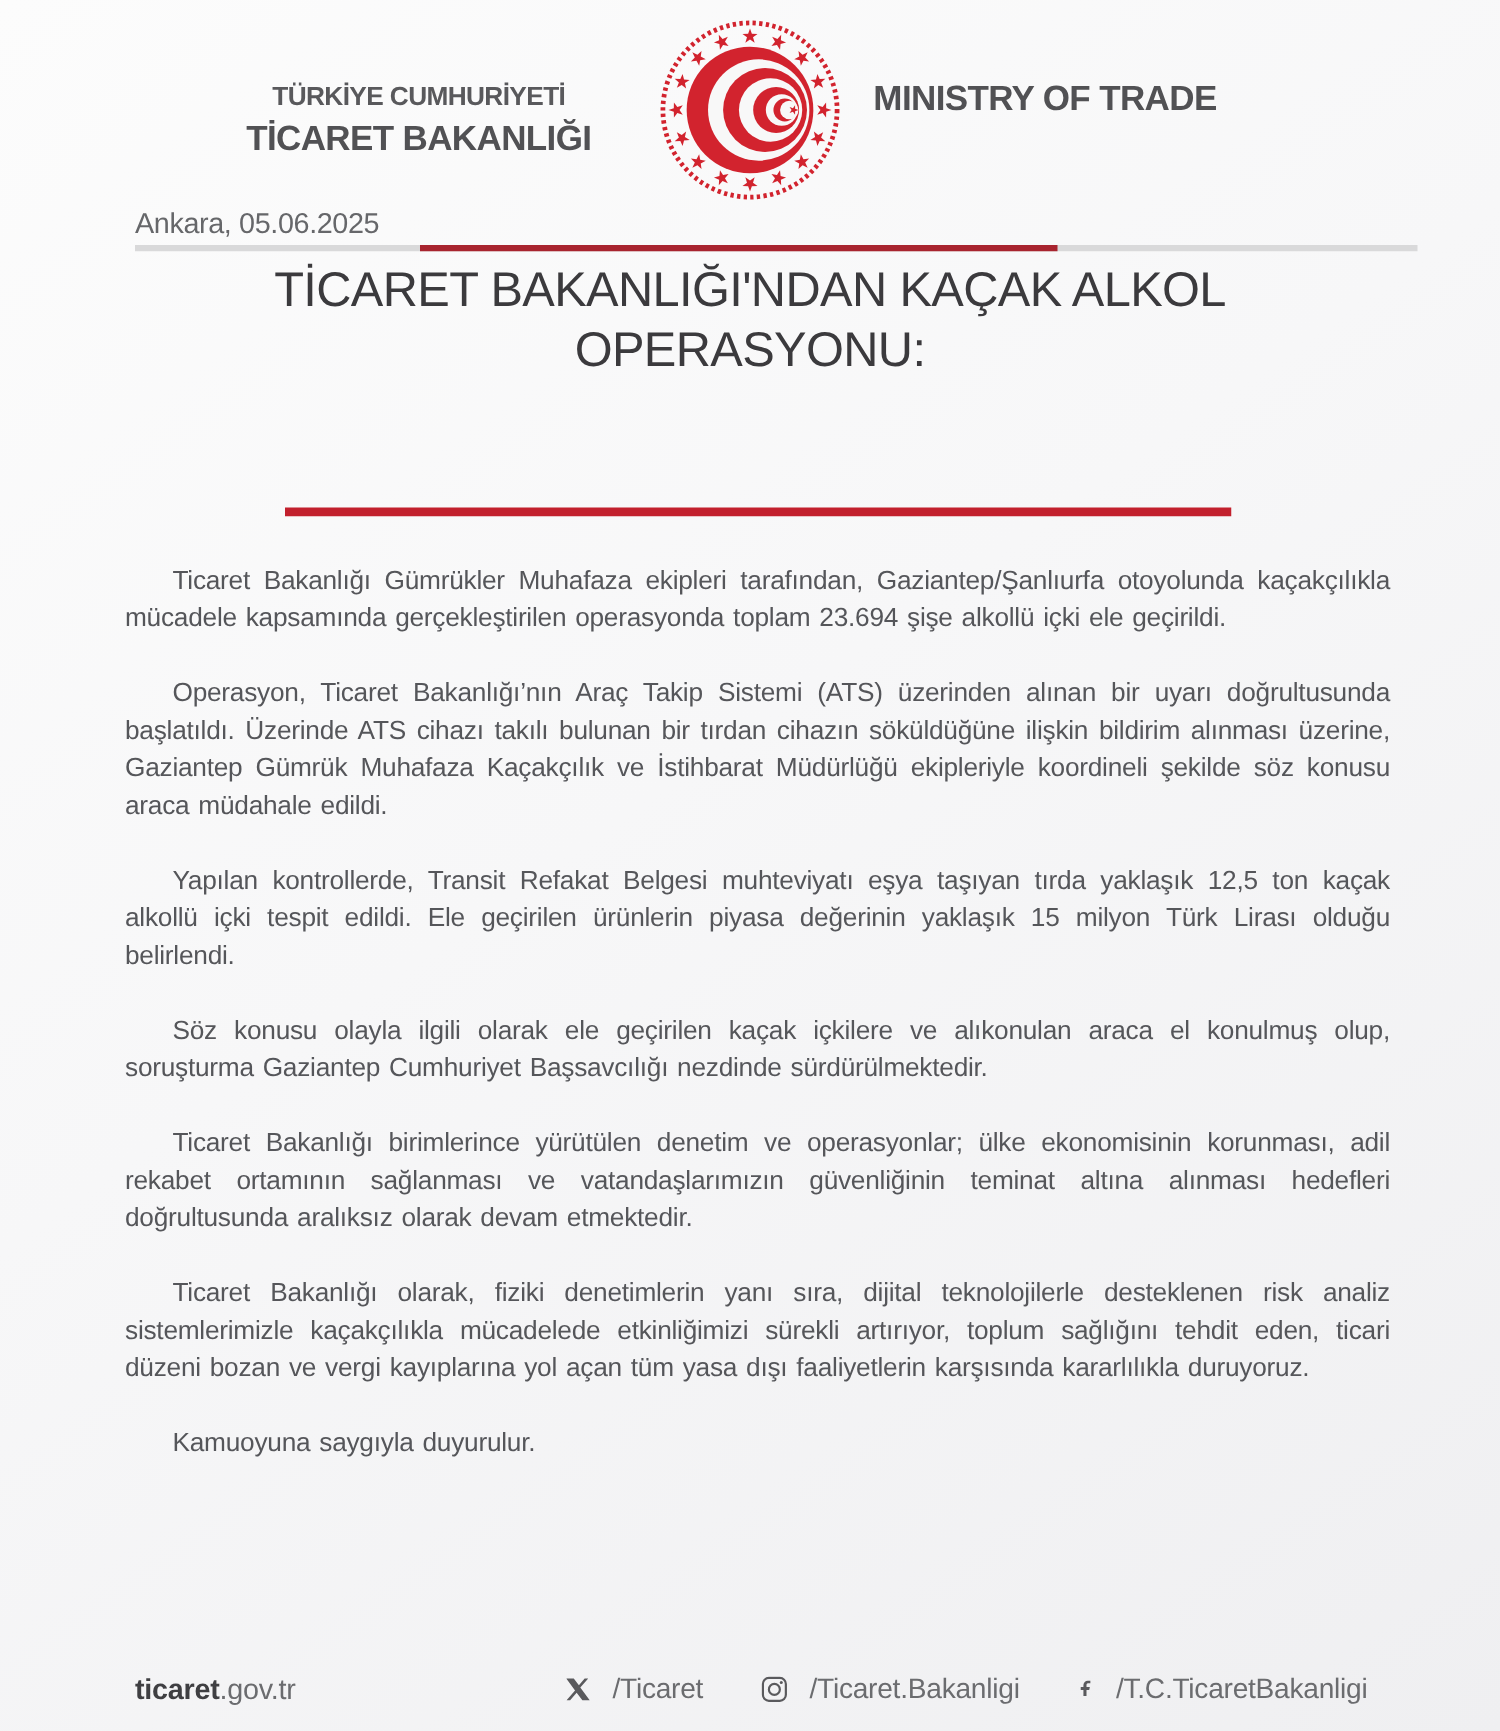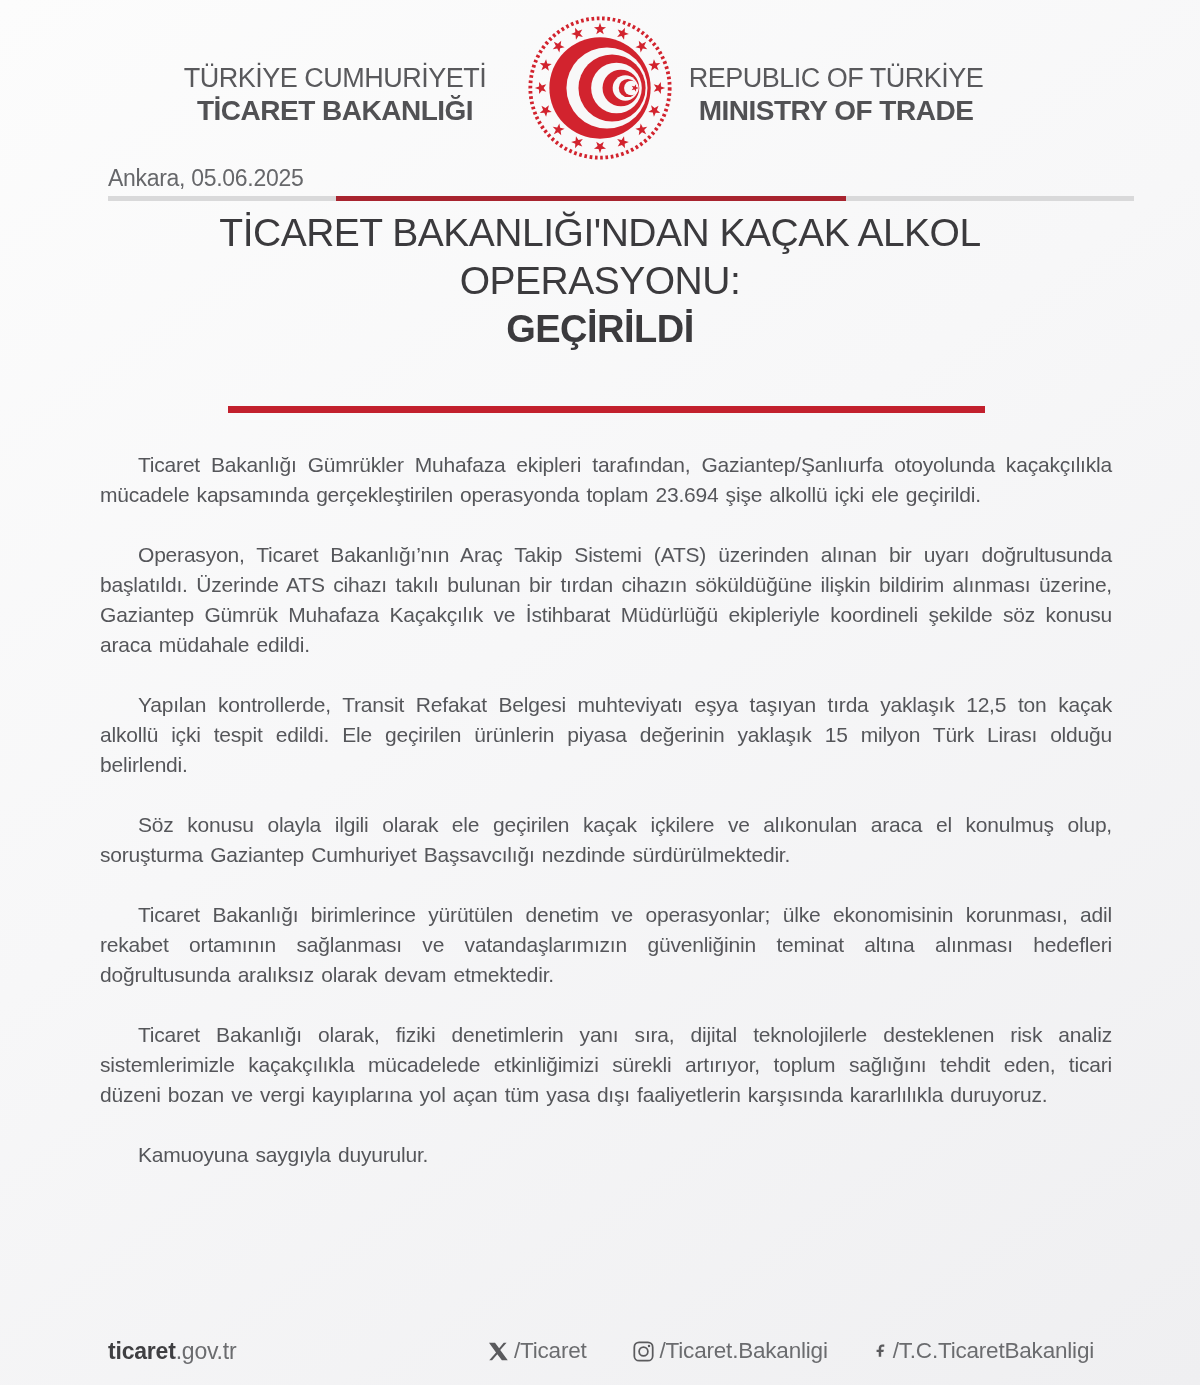--- a/index.html
+++ b/index.html
@@ -8,21 +8,21 @@
     position:relative;
     width:1200px;height:1385px;
     margin:0 auto;
     overflow:hidden;
     font-family:"Liberation Sans", sans-serif;
     background:linear-gradient(145deg,#fcfcfc 0%,#f7f7f8 45%,#efeff1 100%);
   }
   
   .hdr-left{position:absolute;left:140px;top:62px;width:390px;text-align:center;letter-spacing:-0.5px;}
   .hdr-right{position:absolute;left:668px;top:62px;width:336px;text-align:center;letter-spacing:-0.5px;}
-  .hdr-line1{display:block;font-size:27px;line-height:32px;font-weight:400;color:#59595c;}
+  .hdr-line1{display:block;font-size:21px;line-height:32px;font-weight:700;color:#59595c;}
   .hdr-line2{display:block;font-size:28px;line-height:33px;font-weight:700;color:#515154;}
   .emblem{position:absolute;left:524px;top:12px;width:152px;height:152px;}
   
   .dateline{position:absolute;left:108px;top:165px;font-size:23px;color:#66676a;letter-spacing:-0.3px;}
   .divider{position:absolute;left:108px;top:196px;width:1026px;height:5px;background:#d9d9da;}
   .divider-red{position:absolute;left:228px;top:0;width:510px;height:5px;background:#a8242f;}
   
   .title-block{position:absolute;left:0;top:209px;width:1200px;text-align:center;}
   .title-line{font-size:39px;line-height:48px;color:#3b3a3d;letter-spacing:-0.5px;}
   .title-line.normal{font-weight:400;}
@@ -40,21 +40,21 @@
   }
   .body-text p.no-justify{text-align:left;}
   
   .footer{
     position:absolute;left:108px;top:1330px;width:986px;height:42px;
     display:flex;justify-content:space-between;align-items:center;
   }
   .brand{font-size:23px;color:#6b6c6f;letter-spacing:-0.2px;cursor:pointer;}
   .brand .b{font-weight:700;color:#3f3f42;}
   .social{display:flex;gap:46px;align-items:center;}
-  .social-item{display:flex;align-items:center;gap:6px;font-size:22.5px;color:#6b6c6f;letter-spacing:-0.2px;cursor:pointer;}
+  .social-item{display:flex;align-items:center;gap:18px;font-size:22.5px;color:#6b6c6f;letter-spacing:-0.2px;cursor:pointer;}
   .social-item svg{display:block;}
 </style>
 </head>
 <body>
 
 <div class="page">
 
   <div class="hdr-left">
     <span class="hdr-line1">TÜRKİYE CUMHURİYETİ</span>
     <span class="hdr-line2">TİCARET BAKANLIĞI</span>
@@ -90,33 +90,31 @@
       <circle cx="13" r="20" fill="#f8f8f8"></circle>
       <circle cx="16.5" r="14.5" fill="#d2232e"></circle>
       <circle cx="20" r="10" fill="#f8f8f8"></circle>
       <circle cx="22" r="7.2" fill="#d2232e"></circle>
       <circle cx="24.8" r="5.8" fill="#f8f8f8"></circle>
       <use href="#star" transform="translate(27.5,0) rotate(90) scale(0.62)" fill="#d2232e"></use>
     </svg>
   </div>
 
   <div class="hdr-right">
-    <span class="hdr-line1">REPUBLIC OF TÜRKİYE</span>
     <span class="hdr-line2">MINISTRY OF TRADE</span>
   </div>
 
   <div class="dateline">Ankara, 05.06.2025</div>
   <div class="divider">
     <div class="divider-red"></div>
   </div>
 
   <div class="title-block">
     <div class="title-line normal">TİCARET BAKANLIĞI'NDAN KAÇAK ALKOL</div>
     <div class="title-line normal">OPERASYONU:</div>
-    <div class="title-line bold">GEÇİRİLDİ</div>
   </div>
   <div class="title-underline"></div>
 
   <div class="body-text">
     <p>Ticaret Bakanlığı Gümrükler Muhafaza ekipleri tarafından, Gaziantep/Şanlıurfa otoyolunda kaçakçılıkla mücadele kapsamında gerçekleştirilen operasyonda toplam 23.694 şişe alkollü içki ele geçirildi.</p>
     <p>Operasyon, Ticaret Bakanlığı’nın Araç Takip Sistemi (ATS) üzerinden alınan bir uyarı doğrultusunda başlatıldı. Üzerinde ATS cihazı takılı bulunan bir tırdan cihazın söküldüğüne ilişkin bildirim alınması üzerine, Gaziantep Gümrük Muhafaza Kaçakçılık ve İstihbarat Müdürlüğü ekipleriyle koordineli şekilde söz konusu araca müdahale edildi.</p>
     <p>Yapılan kontrollerde, Transit Refakat Belgesi muhteviyatı eşya taşıyan tırda yaklaşık 12,5 ton kaçak alkollü içki tespit edildi. Ele geçirilen ürünlerin piyasa değerinin yaklaşık 15 milyon Türk Lirası olduğu belirlendi.</p>
     <p>Söz konusu olayla ilgili olarak ele geçirilen kaçak içkilere ve alıkonulan araca el konulmuş olup, soruşturma Gaziantep Cumhuriyet Başsavcılığı nezdinde sürdürülmektedir.</p>
     <p>Ticaret Bakanlığı birimlerince yürütülen denetim ve operasyonlar; ülke ekonomisinin korunması, adil rekabet ortamının sağlanması ve vatandaşlarımızın güvenliğinin teminat altına alınması hedefleri doğrultusunda aralıksız olarak devam etmektedir.</p>
     <p>Ticaret Bakanlığı olarak, fiziki denetimlerin yanı sıra, dijital teknolojilerle desteklenen risk analiz sistemlerimizle kaçakçılıkla mücadelede etkinliğimizi sürekli artırıyor, toplum sağlığını tehdit eden, ticari düzeni bozan ve vergi kayıplarına yol açan tüm yasa dışı faaliyetlerin karşısında kararlılıkla duruyoruz.</p>

